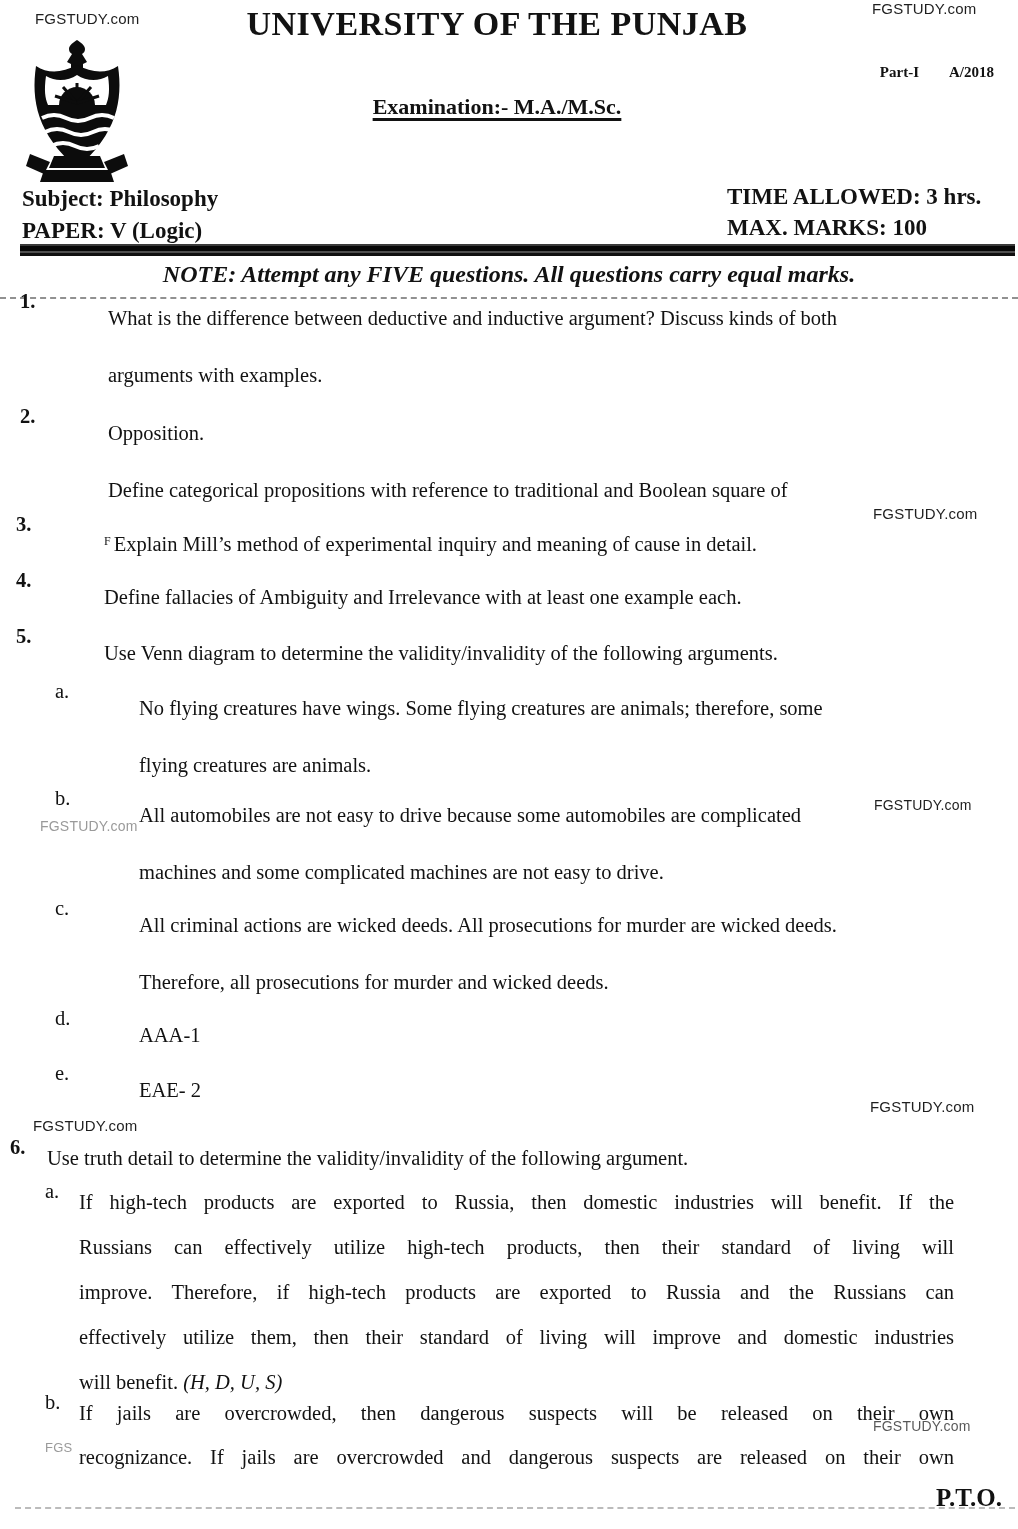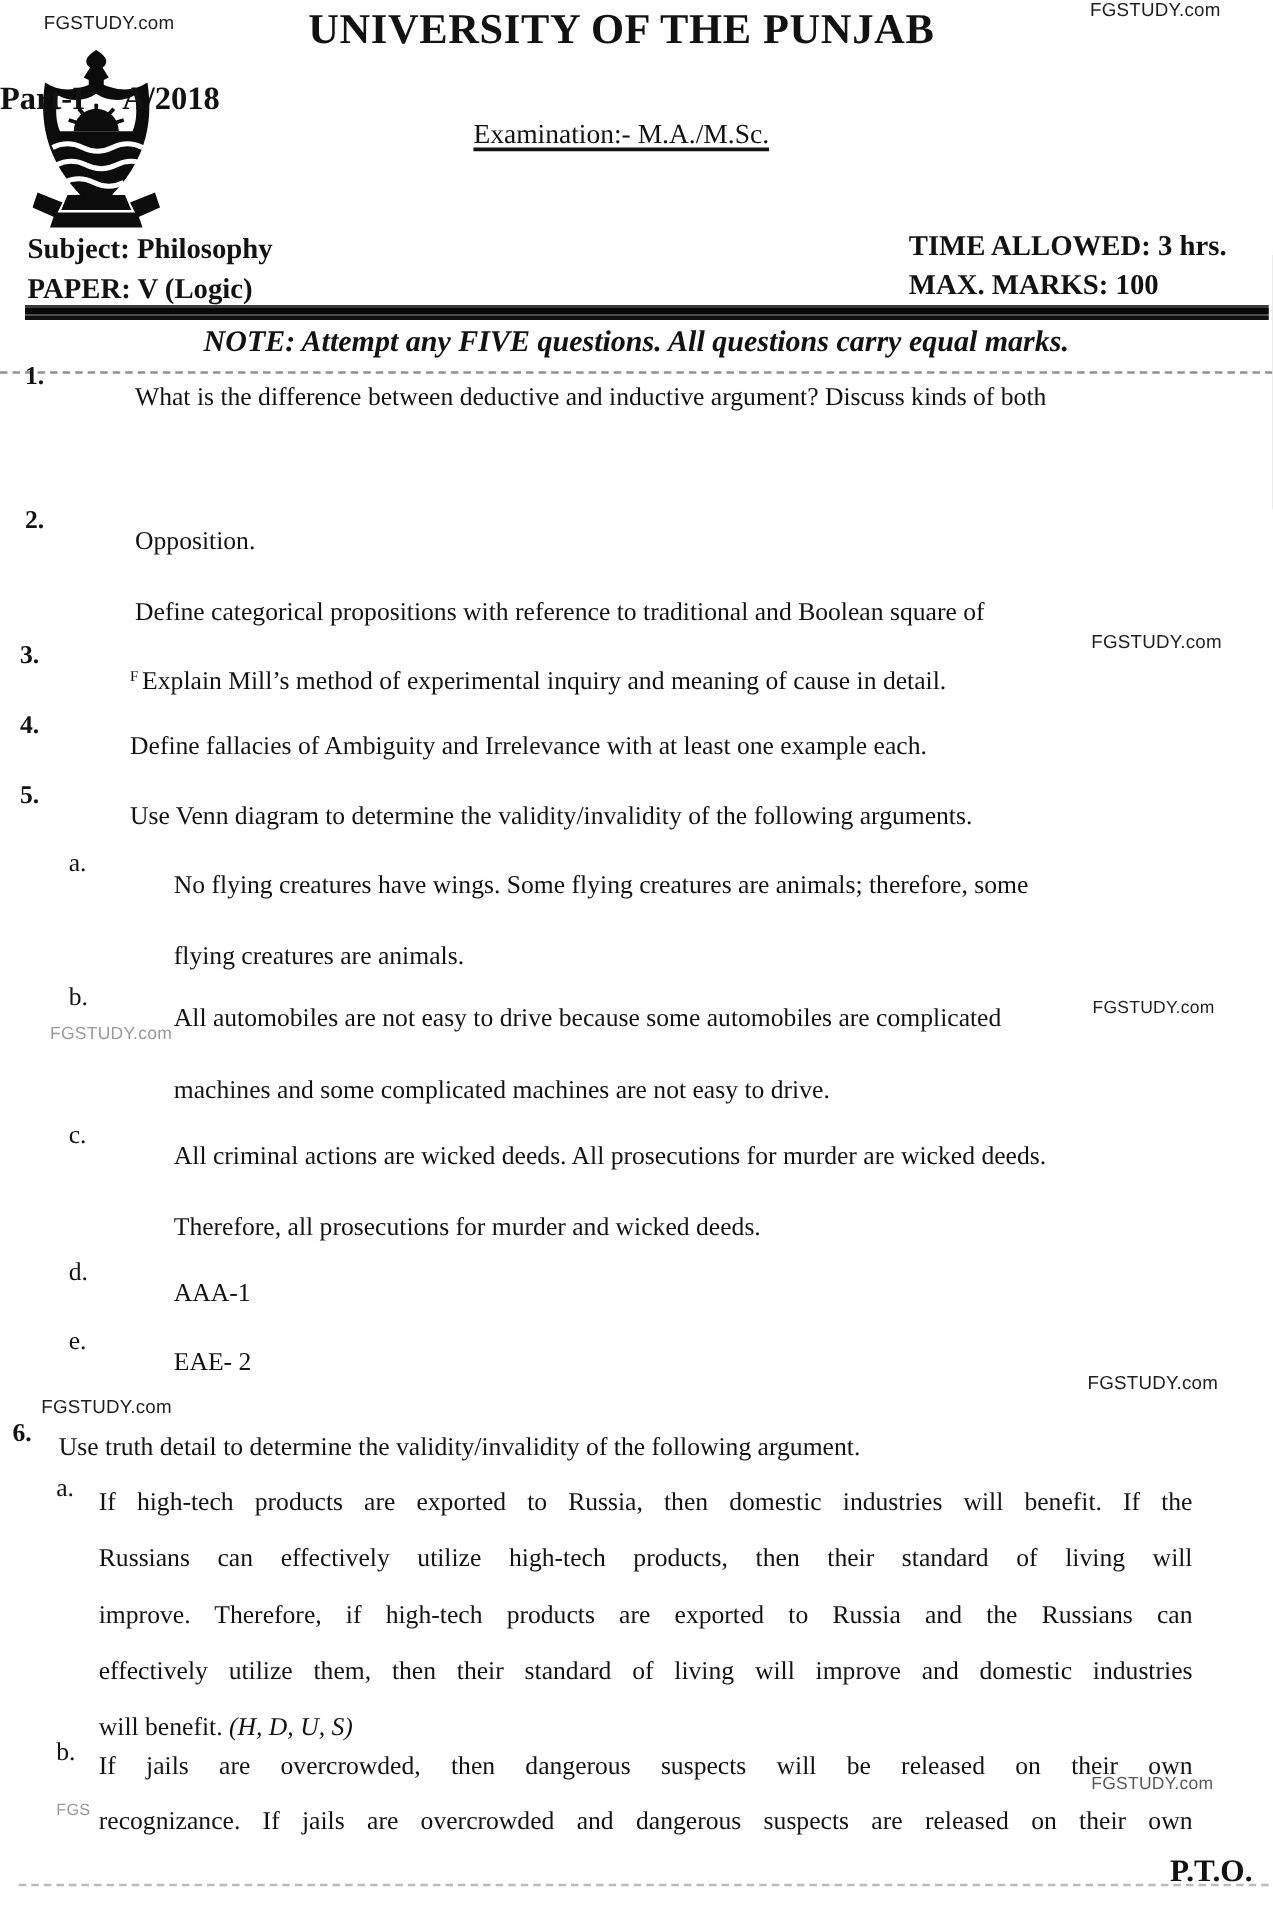--- a/index.html
+++ b/index.html
@@ -5,23 +5,23 @@
   html,body{margin:0;padding:0;background:#dddddd;}
   .page{
     position:relative;width:1018px;height:1529px;margin:0 auto;
     background:#ffffff;color:#121212;overflow:hidden;
     font-family:"Liberation Serif", serif;
   }
   .wm{position:absolute;font-family:"Liberation Sans", sans-serif;font-size:15px;color:#1e1e1e;letter-spacing:.2px;white-space:nowrap;}
   .wm.faint{color:#9a9a9a;}
   .logo{position:absolute;left:26px;top:40px;}
   .title{position:absolute;top:5px;left:0;width:994px;text-align:center;font-size:34px;font-weight:bold;letter-spacing:.5px;font-family:Liberation Serif, serif;}
-  .partline{position:absolute;top:64px;left:0;width:994px;text-align:left;font-size:26px;font-weight:bold;}
+  .partline{position:absolute;top:64px;left:0;width:994px;text-align:right;font-size:15px;font-weight:bold;}
   .partline .gap{margin-left:30px;}
-  .examline{position:absolute;top:94px;left:0;width:994px;text-align:center;font-size:22px;font-weight:normal;
+  .examline{position:absolute;top:94px;left:0;width:994px;text-align:center;font-size:22px;font-weight:bold;
     text-decoration:underline;text-decoration-thickness:2.5px;text-underline-offset:4px;}
   .rollbox{position:absolute;left:720px;top:63px;width:276px;height:74px;border:5px dotted #0a0a0a;border-radius:16px;}
   .rolltext{position:absolute;left:12px;bottom:6px;font-size:20px;font-weight:bold;white-space:nowrap;}
   .hmeta{position:absolute;font-size:23px;font-weight:bold;white-space:nowrap;}
   .rule{position:absolute;top:244px;left:20px;width:995px;height:12px;
     background:linear-gradient(180deg,#3a3a3a 0 18%,#070707 18% 62%,#4f4f4f 62% 74%,#101010 74% 100%);}
   .note{position:absolute;top:261px;left:0;width:1018px;text-align:center;font-size:24px;font-weight:bold;font-style:italic;}
   .dash{position:absolute;border-top:2px dashed rgba(55,55,55,.55);}
   .dash.faintdash{border-top:2px dashed rgba(120,120,120,.5);}
   .q{position:absolute;display:flex;font-size:20.5px;}
@@ -91,20 +91,21 @@
 
   <div class="rule"></div>
 
   <div class="note">NOTE: Attempt any FIVE questions. All questions carry equal marks.</div>
   <div class="dash" style="top:297px;left:0;width:1018px"></div>
 
   <div class="q" style="top:290px;left:20px;width:885px">
     <span class="q-num" style="width:40px">1.</span>
     <div class="q-lines lh57">
       <div class="q-line">What is the difference between deductive and inductive argument? Discuss kinds of both</div>
+      <div class="q-line">arguments with examples.</div>
     </div>
   </div>
 
   <div class="q" style="top:405px;left:20px;width:885px">
     <span class="q-num" style="width:40px">2.</span>
     <div class="q-lines lh57">
       <div class="q-line">Opposition.</div>
       <div class="q-line">Define categorical propositions with reference to traditional and Boolean square of</div>
     </div>
   </div>

